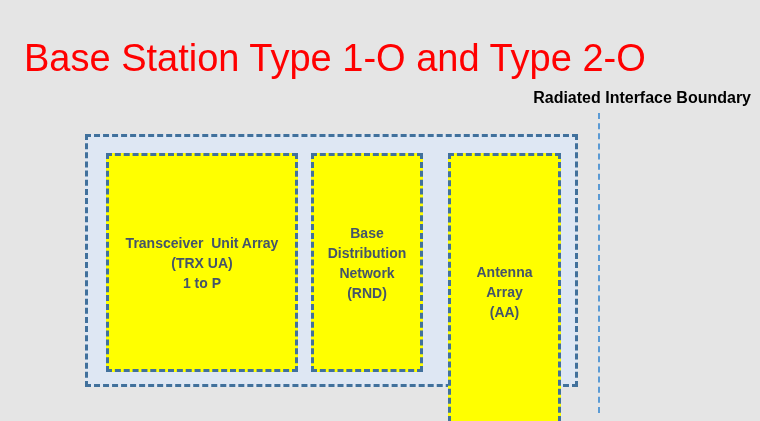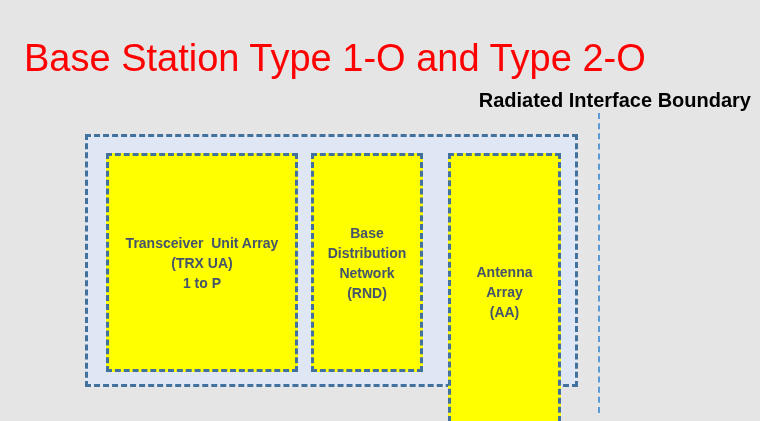--- a/index.html
+++ b/index.html
@@ -18,21 +18,21 @@
     font-size: 38px;
     line-height: 44px;
     font-weight: 400;
     letter-spacing: 0px;
     white-space: nowrap;
   }
   .boundary-label {
     position: absolute;
     right: 9px;
     top: 89px;
-    font-size: 20px;
+    font-size: 16px;
     font-weight: 700;
     color: #000000;
     white-space: nowrap;
   }
   .boundary-line {
     position: absolute;
     left: 598px;
     top: 113px;
     height: 300px;
     width: 0;

